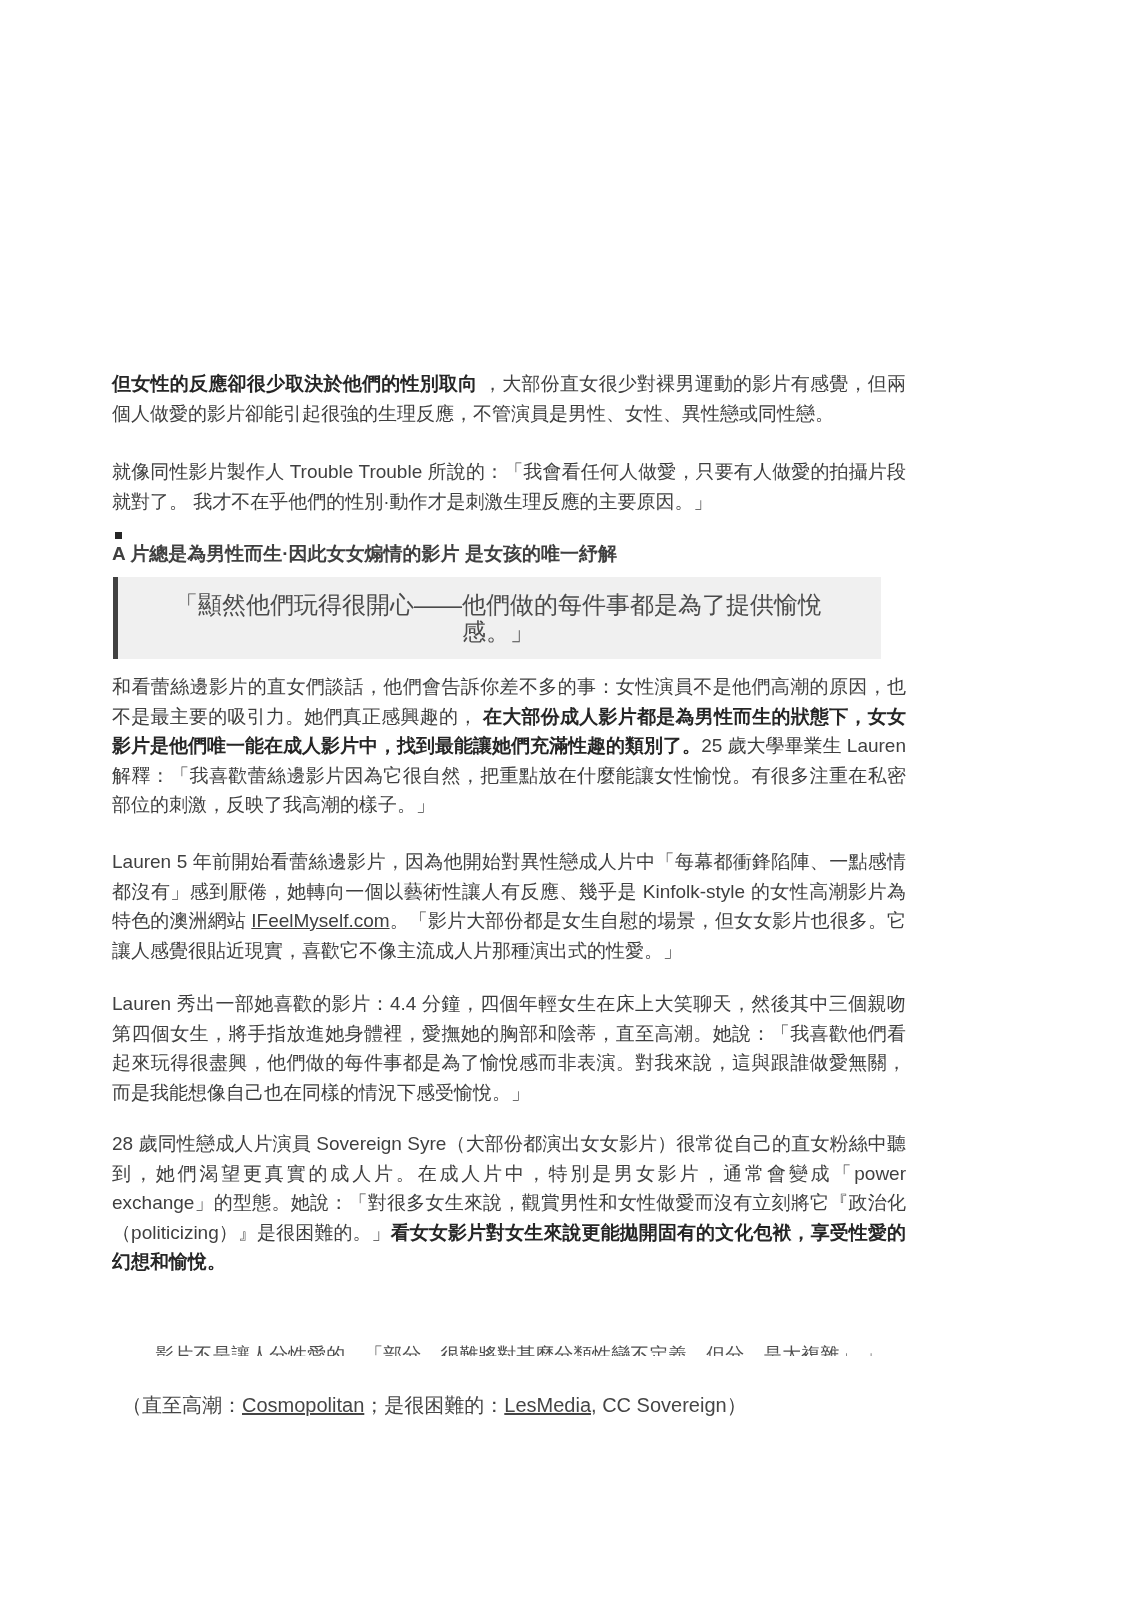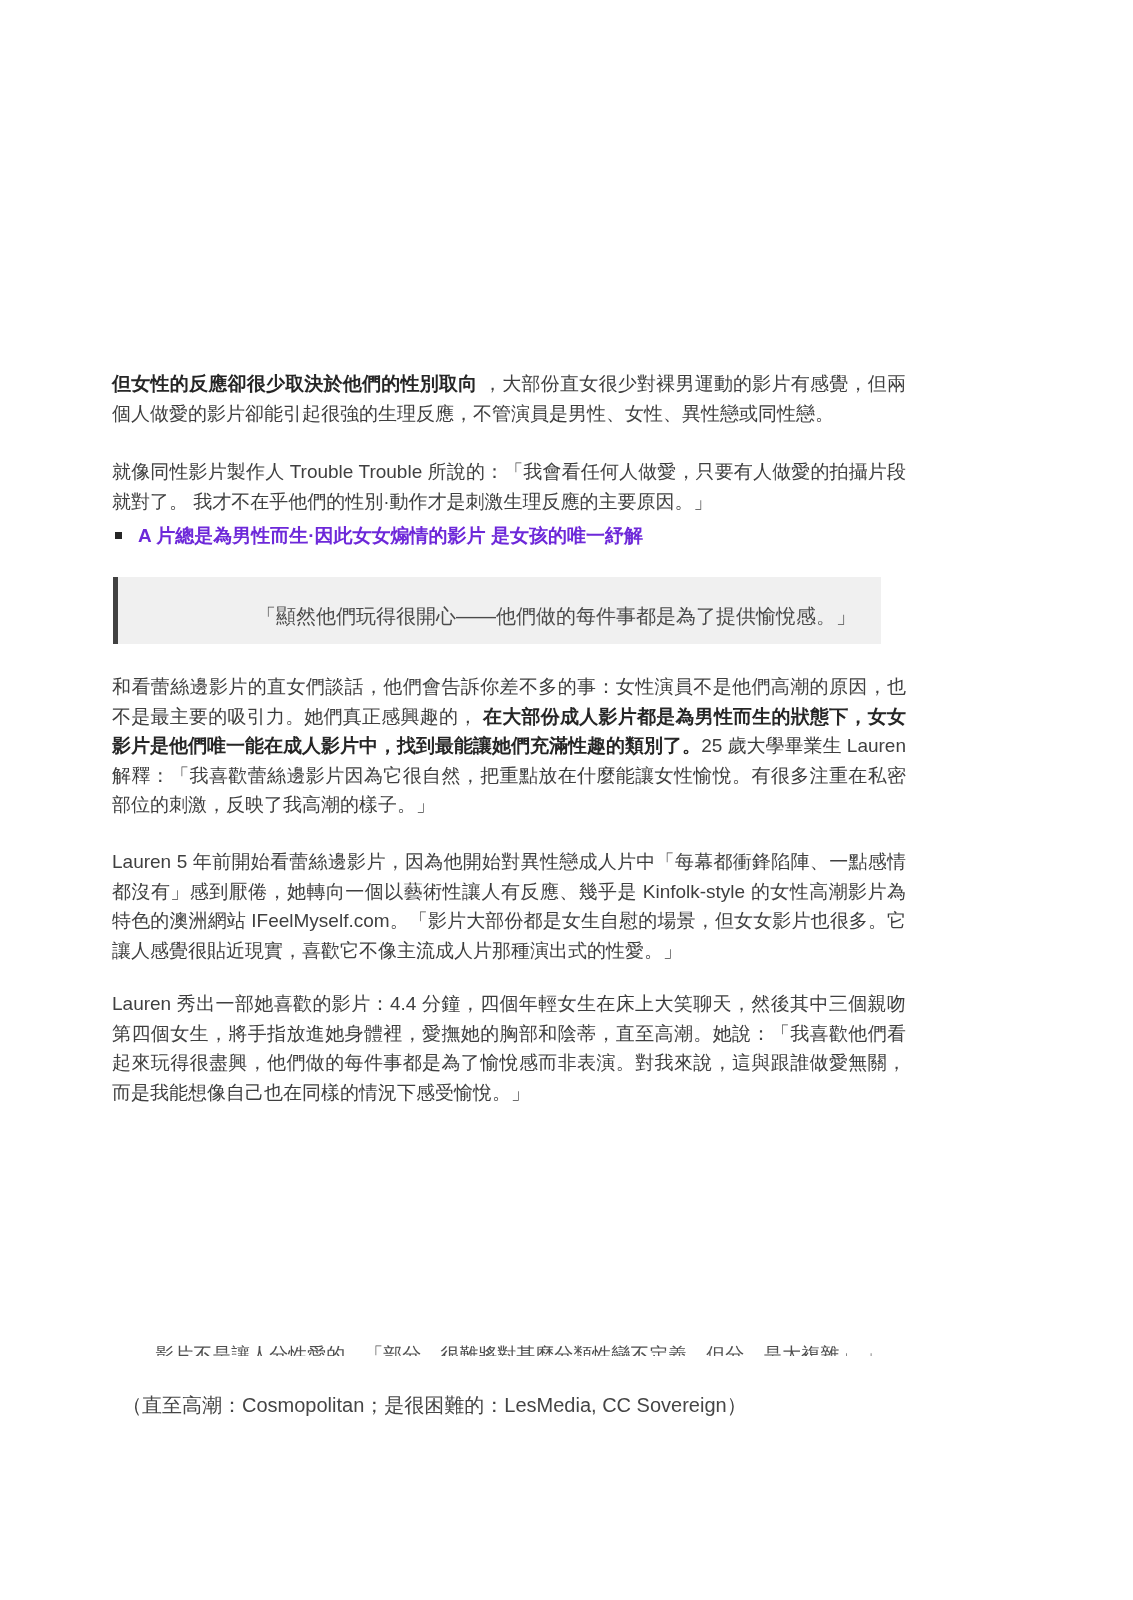--- a/index.html
+++ b/index.html
@@ -13,45 +13,46 @@
     border-radius:31px;
   }
   .block {
     position:absolute;
     left:112px; width:794px;
     font-size:19px; line-height:29.5px;
     text-align:justify;
   }
   .block .b { font-weight:bold; color:#262626; }
   .block a.link, .footer a.link {
-    color:inherit; cursor:pointer;
+    color:inherit; text-decoration:underline; cursor:pointer;
   }
   .p1 { top:350px; }
   .p2 { top:438px; }
   .heading {
     top:521px;
     display:flex; align-items:flex-start;
-    font-weight:bold; color:#6d28d9;
+    font-weight:bold; color:#404040;
     text-align:left;
+    flex-direction:column;
   }
   .bullet-square {
     flex:0 0 auto;
     width:7px; height:7px;
     background:#262626;
     margin:11px 16px 0 3px;
   }
   .quote {
     top:577px;
     left:113px; width:716px;
     background:#f0f0f0;
     border-left:5px solid #414141;
-    padding:26px 25px 14px 22px;
-    font-size:20px; line-height:27px;
+    padding:14px 25px 14px 22px;
+    font-size:24px; line-height:27px;
     color:#4a4a4a;
-    text-align:right;
+    text-align:center;
   }
   .p3 { top:653px; }
   .p4 { top:828px; }
   .p5 { top:970px; }
   .p6 { top:1110px; }
   .clipped {
     top:1340px; left:124px; width:790px;
     height:16px; overflow:hidden;
     font-size:19px; line-height:29.5px;
     color:#4f4f4f;
@@ -82,18 +83,19 @@
   <div class="block quote">
     <span>「顯然他們玩得很開心——他們做的每件事都是為了提供愉悅感。」</span>
   </div>
 
   <p class="block p3"><span>和看蕾絲邊影片的直女們談話，他們會告訴你差不多的事：女性演員不是他們高潮的原因，也不是最主要的吸引力。她們真正感興趣的， </span><span class="b">在大部份成人影片都是為男性而生的狀態下，女女影片是他們唯一能在成人影片中，找到最能讓她們充滿性趣的類別了。</span><span>25 歲大學畢業生 Lauren 解釋：「我喜歡蕾絲邊影片因為它很自然，把重點放在什麼能讓女性愉悅。有很多注重在私密部位的刺激，反映了我高潮的樣子。」</span></p>
 
   <p class="block p4"><span>Lauren 5 年前開始看蕾絲邊影片，因為他開始對異性戀成人片中「每幕都衝鋒陷陣、一點感情都沒有」感到厭倦，她轉向一個以藝術性讓人有反應、幾乎是 Kinfolk-style 的女性高潮影片為特色的澳洲網站 </span><a class="link">IFeelMyself.com</a><span>。「影片大部份都是女生自慰的場景，但女女影片也很多。它讓人感覺很貼近現實，喜歡它不像主流成人片那種演出式的性愛。」</span></p>
 
   <p class="block p5"><span>Lauren 秀出一部她喜歡的影片：4.4 分鐘，四個年輕女生在床上大笑聊天，然後其中三個親吻第四個女生，將手指放進她身體裡，愛撫她的胸部和陰蒂，直至高潮。她說：「我喜歡他們看起來玩得很盡興，他們做的每件事都是為了愉悅感而非表演。對我來說，這與跟誰做愛無關，而是我能想像自己也在同樣的情況下感受愉悅。」</span></p>
 
+  <p class="block p6"><span>28 歲同性戀成人片演員 Sovereign Syre（大部份都演出女女影片）很常從自己的直女粉絲中聽到，她們渴望更真實的成人片。在成人片中，特別是男女影片，通常會變成「power exchange」的型態。她說：「對很多女生來說，觀賞男性和女性做愛而沒有立刻將它『政治化（politicizing）』是很困難的。」</span><span class="b">看女女影片對女生來說更能拋開固有的文化包袱，享受性愛的幻想和愉悅。</span></p>
 
   <div class="block clipped">影片不是讓人分性愛的，「部分，很難將對甚麼分類性戀不定義，但分，是太複雜」 」</div>
 
   <div class="footer"><span>（直至高潮：</span><a class="link">Cosmopolitan</a><span>；是很困難的：</span><a class="link">LesMedia</a><span>, CC Sovereign）</span></div>
 
 </div>
 
 </body></html>

